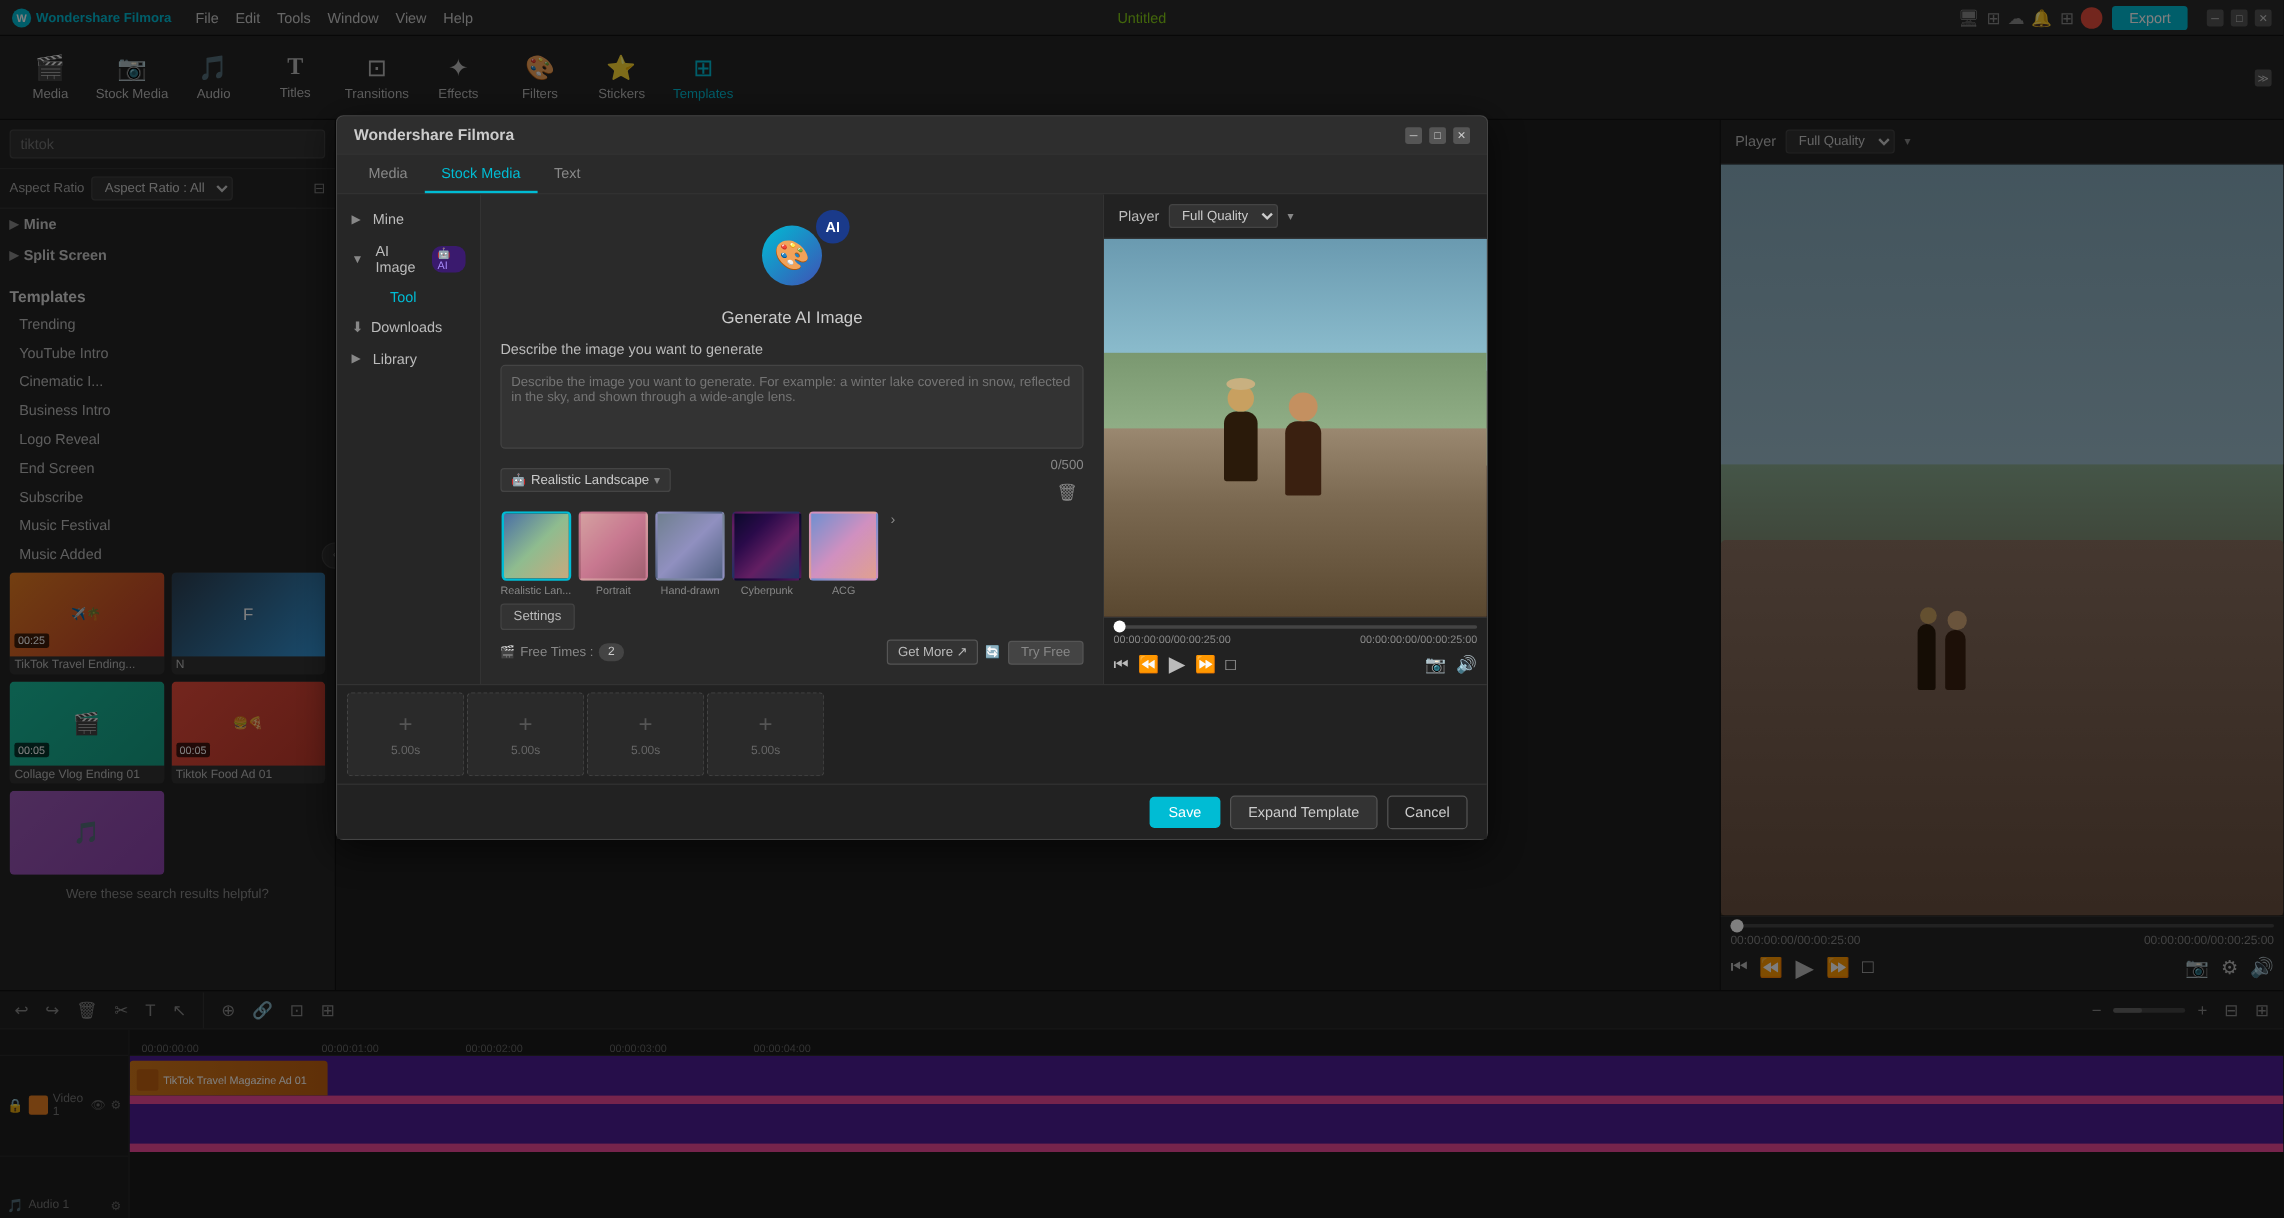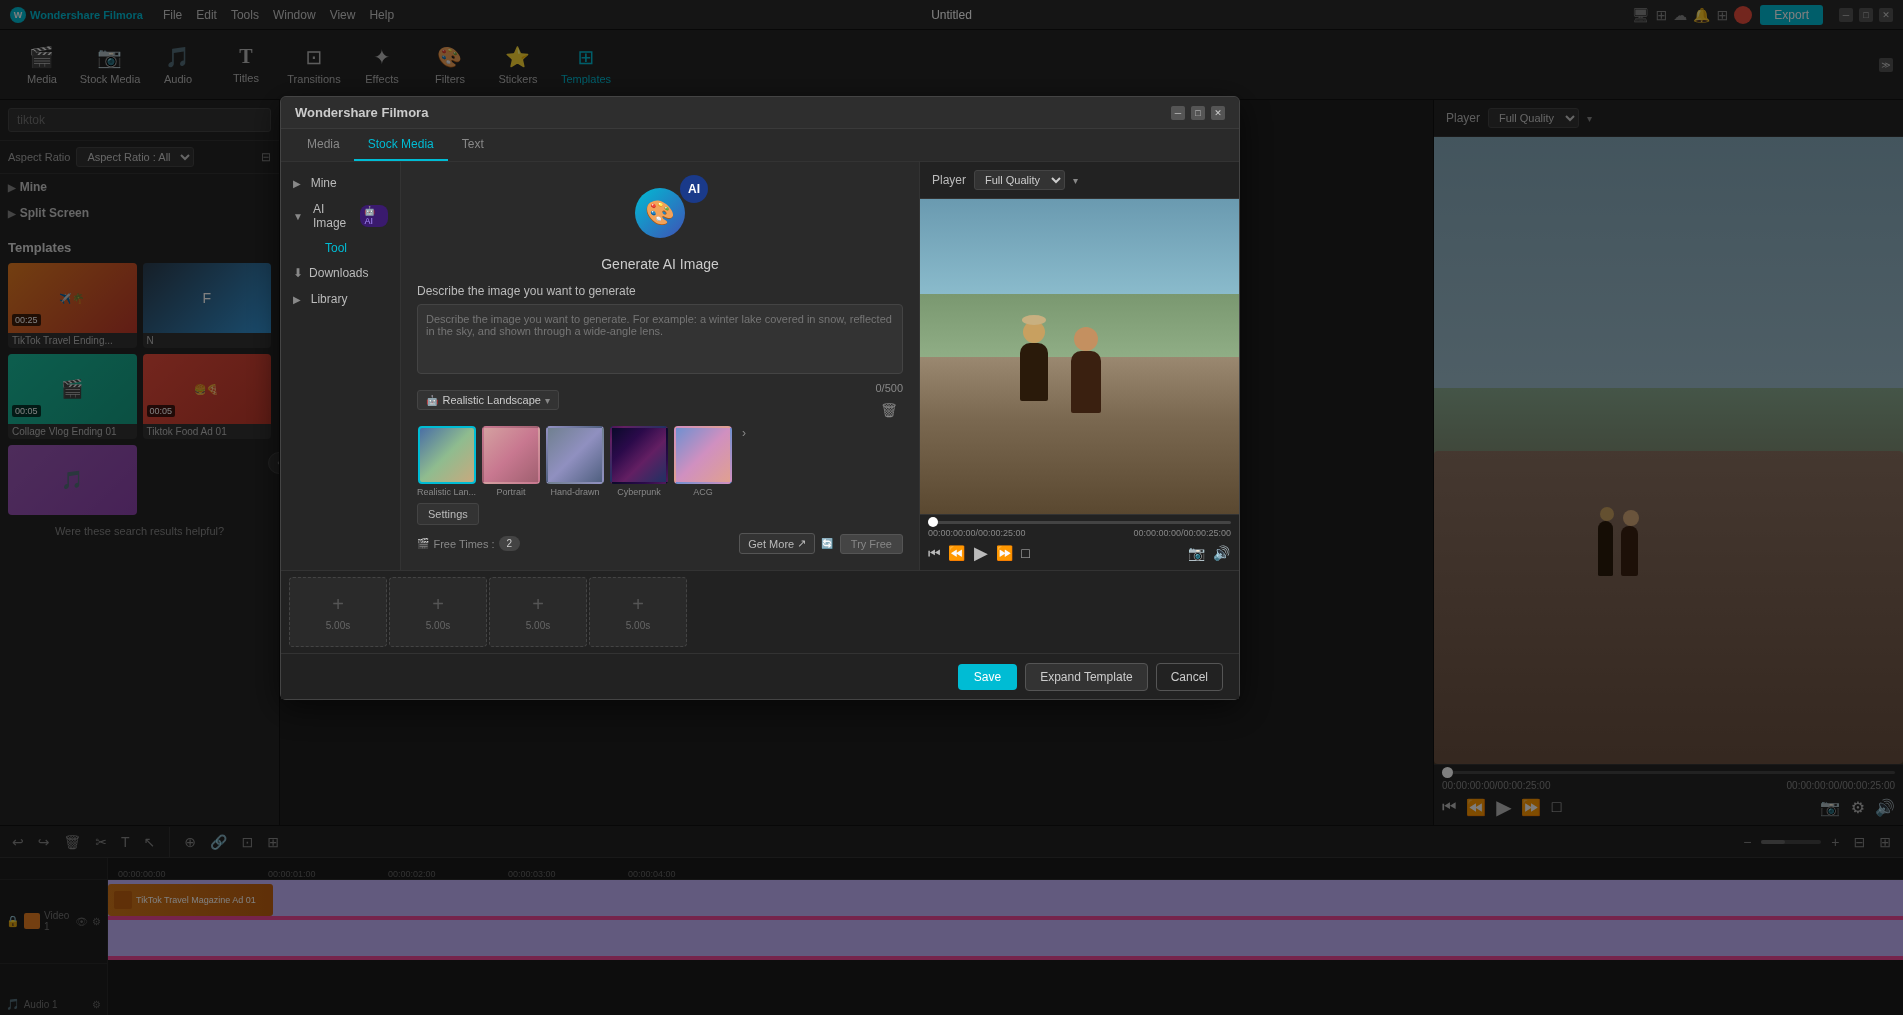--- a/index.html
+++ b/index.html
@@ -5,21 +5,21 @@
     * { box-sizing: border-box; margin: 0; padding: 0; }
     body { font-family: 'Segoe UI', Arial, sans-serif; background: #1e1e1e; color: #ccc; font-size: 12px; overflow: hidden; width: 1903px; height: 1015px; }
 
     
     .top-bar { display: flex; align-items: center; background: #2b2b2b; height: 30px; padding: 0 10px; border-bottom: 1px solid #111; }
     .top-bar-logo { color: #00bcd4; font-size: 11px; font-weight: bold; margin-right: 20px; display: flex; align-items: center; gap: 4px; }
     .logo-icon { width: 16px; height: 16px; background: #00bcd4; border-radius: 50%; display: flex; align-items: center; justify-content: center; color: #fff; font-size: 9px; }
     .menu-items { display: flex; gap: 14px; font-size: 12px; color: #ccc; }
     .menu-items span { cursor: pointer; }
     .top-bar-right { margin-left: auto; display: flex; align-items: center; gap: 8px; }
-    .title-center { position: absolute; left: 50%; transform: translateX(-50%); font-size: 12px; color: #ffffff; }
+    .title-center { position: absolute; left: 50%; transform: translateX(-50%); font-size: 12px; color: #84cc16; }
     .export-btn { background: #00bcd4; color: #fff; border: none; padding: 3px 14px; border-radius: 3px; cursor: pointer; font-size: 12px; }
     .win-controls { display: flex; gap: 6px; margin-left: 8px; }
     .win-ctrl { width: 14px; height: 14px; background: #555; border-radius: 2px; display: flex; align-items: center; justify-content: center; font-size: 9px; color: #ccc; cursor: pointer; }
 
     
     .toolbar { display: flex; align-items: center; background: #252525; height: 70px; border-bottom: 1px solid #111; padding: 0 10px; gap: 4px; }
     .tool-btn { display: flex; flex-direction: column; align-items: center; justify-content: center; width: 64px; height: 60px; gap: 4px; cursor: pointer; border-radius: 4px; color: #bbb; font-size: 11px; }
     .tool-btn.active { color: #00bcd4; }
     .tool-icon { font-size: 20px; }
 
@@ -152,21 +152,21 @@
     
     .v-sep { width: 1px; height: 30px; background: #333; margin: 0 4px; }
 
     .timeline-section { height: 190px; background: #1a1a1a; border-top: 1px solid #111; overflow: hidden; }
     .tl-full-row { display: flex; align-items: stretch; height: 100%; }
     .tl-left-labels { width: 108px; background: #1e1e1e; border-right: 1px solid #2a2a2a; display: flex; flex-direction: column; }
     .tl-label-header { height: 22px; border-bottom: 1px solid #2a2a2a; display: flex; align-items: center; padding: 0 6px; }
     .tl-label-track { flex: 1; border-bottom: 1px solid #2a2a2a; display: flex; align-items: center; padding: 0 6px; gap: 4px; font-size: 10px; color: #777; }
     .tl-right { flex: 1; display: flex; flex-direction: column; overflow: hidden; }
     .tl-ruler-row { height: 22px; background: #1a1a1a; border-bottom: 1px solid #2a2a2a; display: flex; align-items: flex-end; padding: 0 4px; position: relative; }
-    .tl-track-row { border-bottom: 4px solid #ec4899; height: 40px; position: relative; overflow: hidden; background: #c4b5fd; }
+    .tl-track-row { border-bottom: 7px solid #ec4899; height: 40px; position: relative; overflow: hidden; background: #4c1d95; }
     .tl-clip-block { position: absolute; top: 4px; height: 32px; border-radius: 3px; display: flex; align-items: center; padding: 0 6px; font-size: 9px; color: #fff; white-space: nowrap; overflow: hidden; cursor: pointer; }
     .clip-video { background: linear-gradient(90deg, #d4781a, #c06010); }
   </style>
 </head>
 <body>
 
 <div class="top-bar">
   <div class="top-bar-logo">
     <div class="logo-icon">W</div>
     <span>Wondershare Filmora</span>
@@ -264,20 +264,31 @@
     </div>
     <div class="panel-section" style="padding-top:0;">
       <div class="section-header">
         <span class="collapse-icon">▶</span>
         <span>Split Screen</span>
       </div>
     </div>
 
     <div class="templates-label">Templates</div>
 
+    <div class="sidebar-list" style="padding: 0 4px;">
+      <div class="sidebar-item">Trending</div>
+      <div class="sidebar-item">YouTube Intro</div>
+      <div class="sidebar-item">Cinematic I...</div>
+      <div class="sidebar-item">Business Intro</div>
+      <div class="sidebar-item">Logo Reveal</div>
+      <div class="sidebar-item">End Screen</div>
+      <div class="sidebar-item">Subscribe</div>
+      <div class="sidebar-item">Music Festival</div>
+      <div class="sidebar-item">Music Added</div>
+    </div>
 
     <div class="template-grid">
       <div class="template-thumb">
         <div class="thumb-img" style="background:linear-gradient(135deg,#e67e22,#c0392b);">
           <span style="font-size:10px;color:#fff;text-align:center;">✈️🌴</span>
         </div>
         <div class="thumb-duration">00:25</div>
         <div class="thumb-label">TikTok Travel Ending...</div>
       </div>
       <div class="template-thumb">

